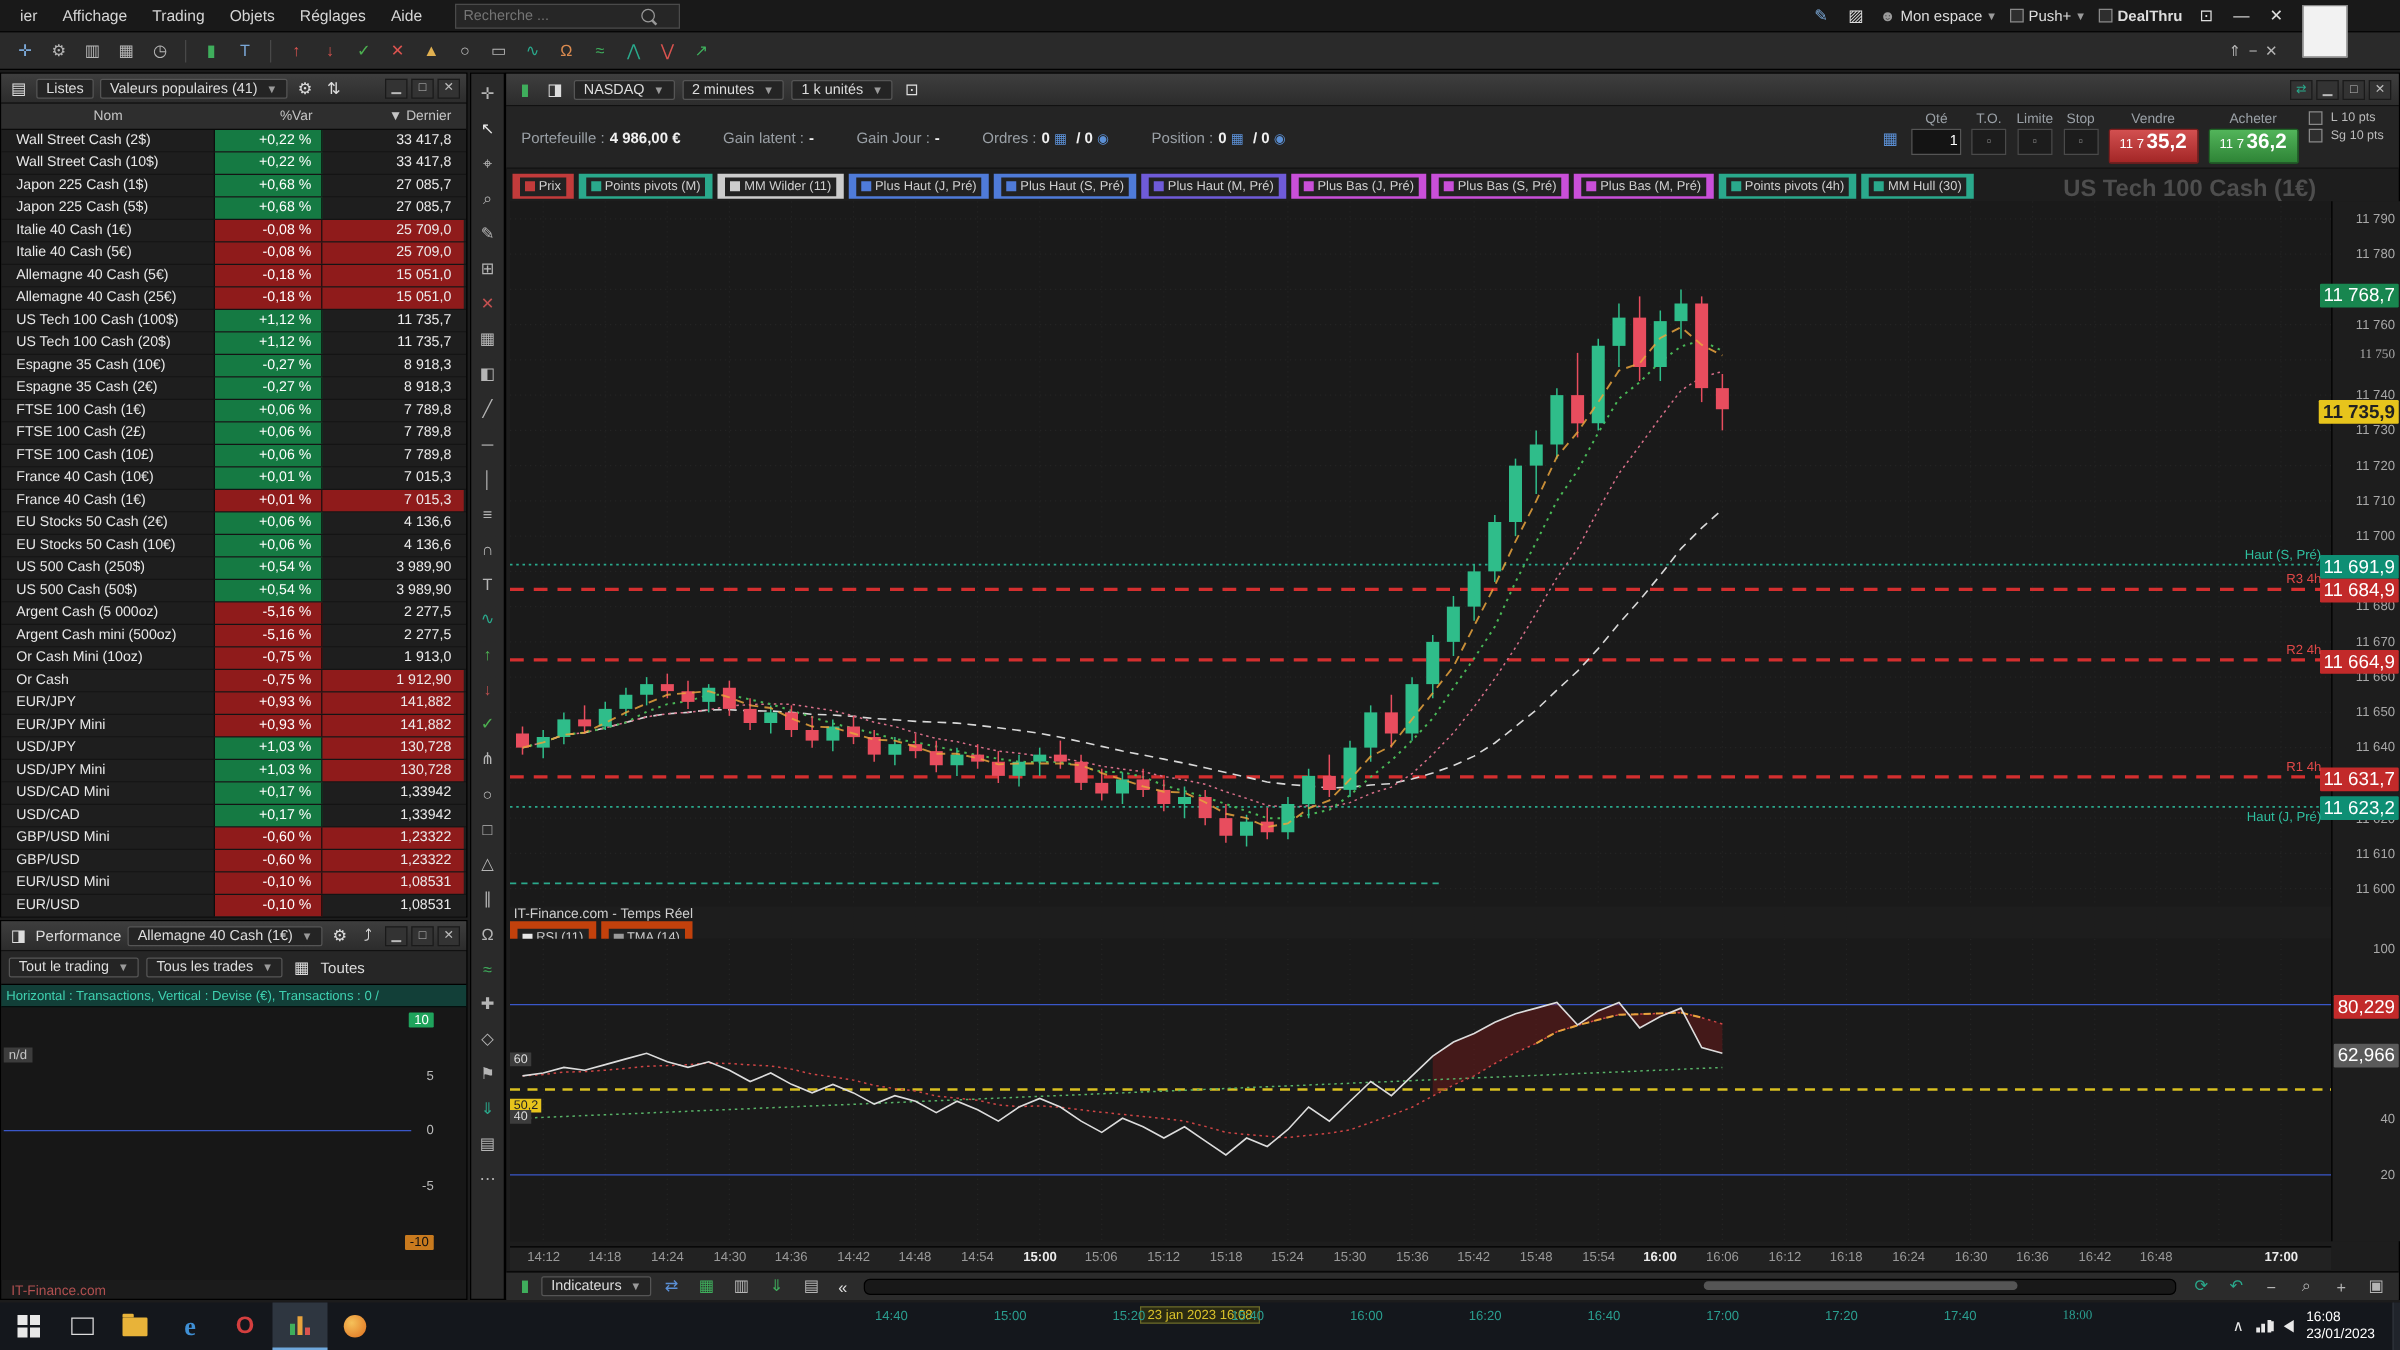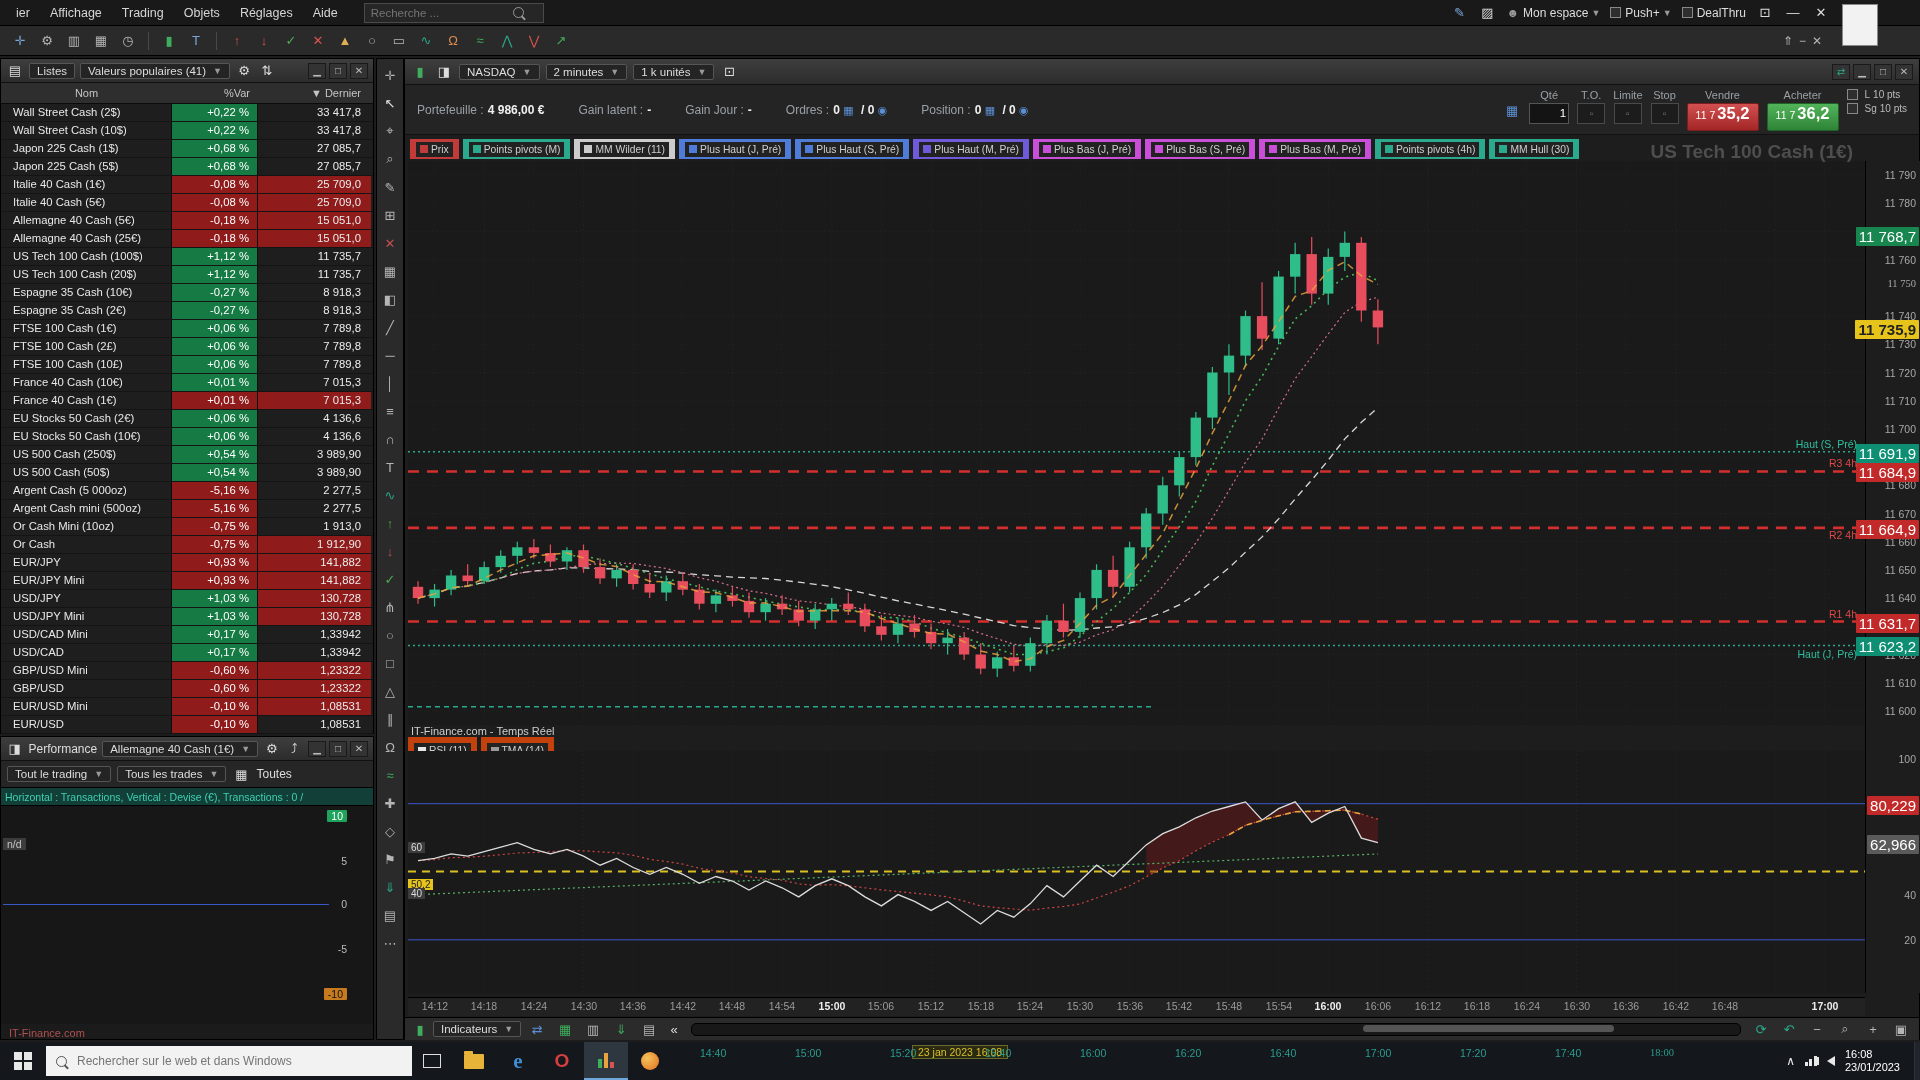--- a/index.html
+++ b/index.html
@@ -170,21 +170,21 @@
       <span style="display:flex;align-items:center;">
         <span style="color:#9a9a9a;margin-right:4px;">☻</span>
         <span>Mon espace</span>
         <span class="caret">▼</span>
       </span>
       <span style="display:flex;align-items:center;">
         <span class="chk"></span>
         <span>Push+</span>
         <span class="caret">▼</span>
       </span>
-      <span style="display:flex;align-items:center;">
+      <span style="display:flex;align-items:center;font-weight:bold;">
         <span class="chk"></span>
         <span>DealThru</span>
       </span>
       <span class="mini-ico">⊡</span>
       <span class="mini-ico">—</span>
       <span class="mini-ico" style="margin-right:84px;">✕</span>
     </div>
   </div>
   <div id="mystery-box" class="abs"></div>
 
@@ -818,21 +818,21 @@
           <line x1="936.8000000000001" y1="70.5" x2="936.8000000000001" y2="110.0" stroke="#2fbd8a" stroke-width="1.2"></line>
           <rect x="931.6" y="81.8" width="10.4" height="14.1" fill="#2fbd8a"></rect>
           <line x1="953.35" y1="76.1" x2="953.35" y2="160.7" stroke="#e84d5e" stroke-width="1.2"></line>
           <rect x="948.1" y="81.8" width="10.4" height="67.7" fill="#e84d5e"></rect>
           <line x1="969.9000000000001" y1="138.2" x2="969.9000000000001" y2="183.3" stroke="#e84d5e" stroke-width="1.2"></line>
           <rect x="964.7" y="149.5" width="10.4" height="16.9" fill="#e84d5e"></rect>
           <path d="M10.0,437.1 L26.6,432.9 L43.1,426.8 L59.7,425.1 L76.2,417.4 L92.8,408.9 L109.3,401.9 L125.9,394.8 L142.4,393.4 L159.0,392.0 L175.5,396.9 L192.1,403.3 L208.6,405.4 L225.2,413.8 L241.7,420.2 L258.3,420.9 L274.8,425.8 L291.4,430.8 L307.9,431.5 L324.4,436.4 L341.0,442.0 L357.6,442.0 L374.1,445.6 L390.7,450.5 L407.2,449.8 L423.8,449.8 L440.3,449.8 L456.9,451.2 L473.4,457.5 L490.0,462.5 L506.5,468.1 L523.1,472.4 L539.6,473.1 L556.1,480.8 L572.7,490.0 L589.3,493.5 L605.8,500.6 L622.4,497.7 L638.9,485.7 L655.5,479.4 L672.0,462.5 L688.6,444.1 L705.1,435.7 L721.6,414.5 L738.2,393.4 L754.8,372.2 L771.3,339.8 L787.9,307.4 L804.4,272.1 L821.0,239.7 L837.5,204.4 L854.1,184.7 L870.6,160.7 L887.2,135.4 L903.7,129.7 L920.3,109.3 L936.8,100.8 L953.4,114.9 L969.9,123.4" fill="none" stroke="#e8a33d" stroke-width="1.5" stroke-dasharray="7,5" opacity="0.85"></path>
         </svg>
     <div class="lvl-label" style="color: rgb(47, 191, 159); right: 8px; top: 277px;">Haut (S, Pré)</div>
         <div class="lvl-label" style="color: rgb(224, 72, 72); right: 8px; top: 296px;">R3 4h</div>
-        <div class="lvl-label" style="color: rgb(224, 72, 72); right: 8px; top: 368px;">R2 4h</div>
+        <div class="lvl-label" style="color: rgb(224, 72, 72); right: 8px; top: 353px;">R2 4h</div>
         <div class="lvl-label" style="color: rgb(224, 72, 72); right: 8px; top: 447px;">R1 4h</div>
         <div class="lvl-label" style="color: rgb(47, 191, 159); right: 8px; top: 487px;">Haut (J, Pré)</div>
       </div>
 
     <div id="chart-footer">IT-Finance.com - Temps Réel</div>
     <div id="rsi-chiprow">
         <span class="chip">
           <span class="sw" style="background: rgb(232, 232, 232);"></span>
           <span>RSI (11)</span>
         </span>
@@ -982,24 +982,20 @@
 
   <div id="taskbar" class="abs">
     <div id="start-btn">
       <span class="win-logo">
           <div></div>
           <div></div>
           <div></div>
           <div></div>
         </span>
     </div>
-    <div id="tb-search">
-      <span class="mag"></span>
-      <input placeholder="Rechercher sur le web et dans Windows" style="">
-    </div>
     <div class="taskview">
         <span class="tv-ico"></span>
       </div>
     <div class="tb-app">
         <span class="app-folder"></span>
       </div>
     <div class="tb-app">
         <span class="app-e">e</span>
       </div>
     <div class="tb-app">

